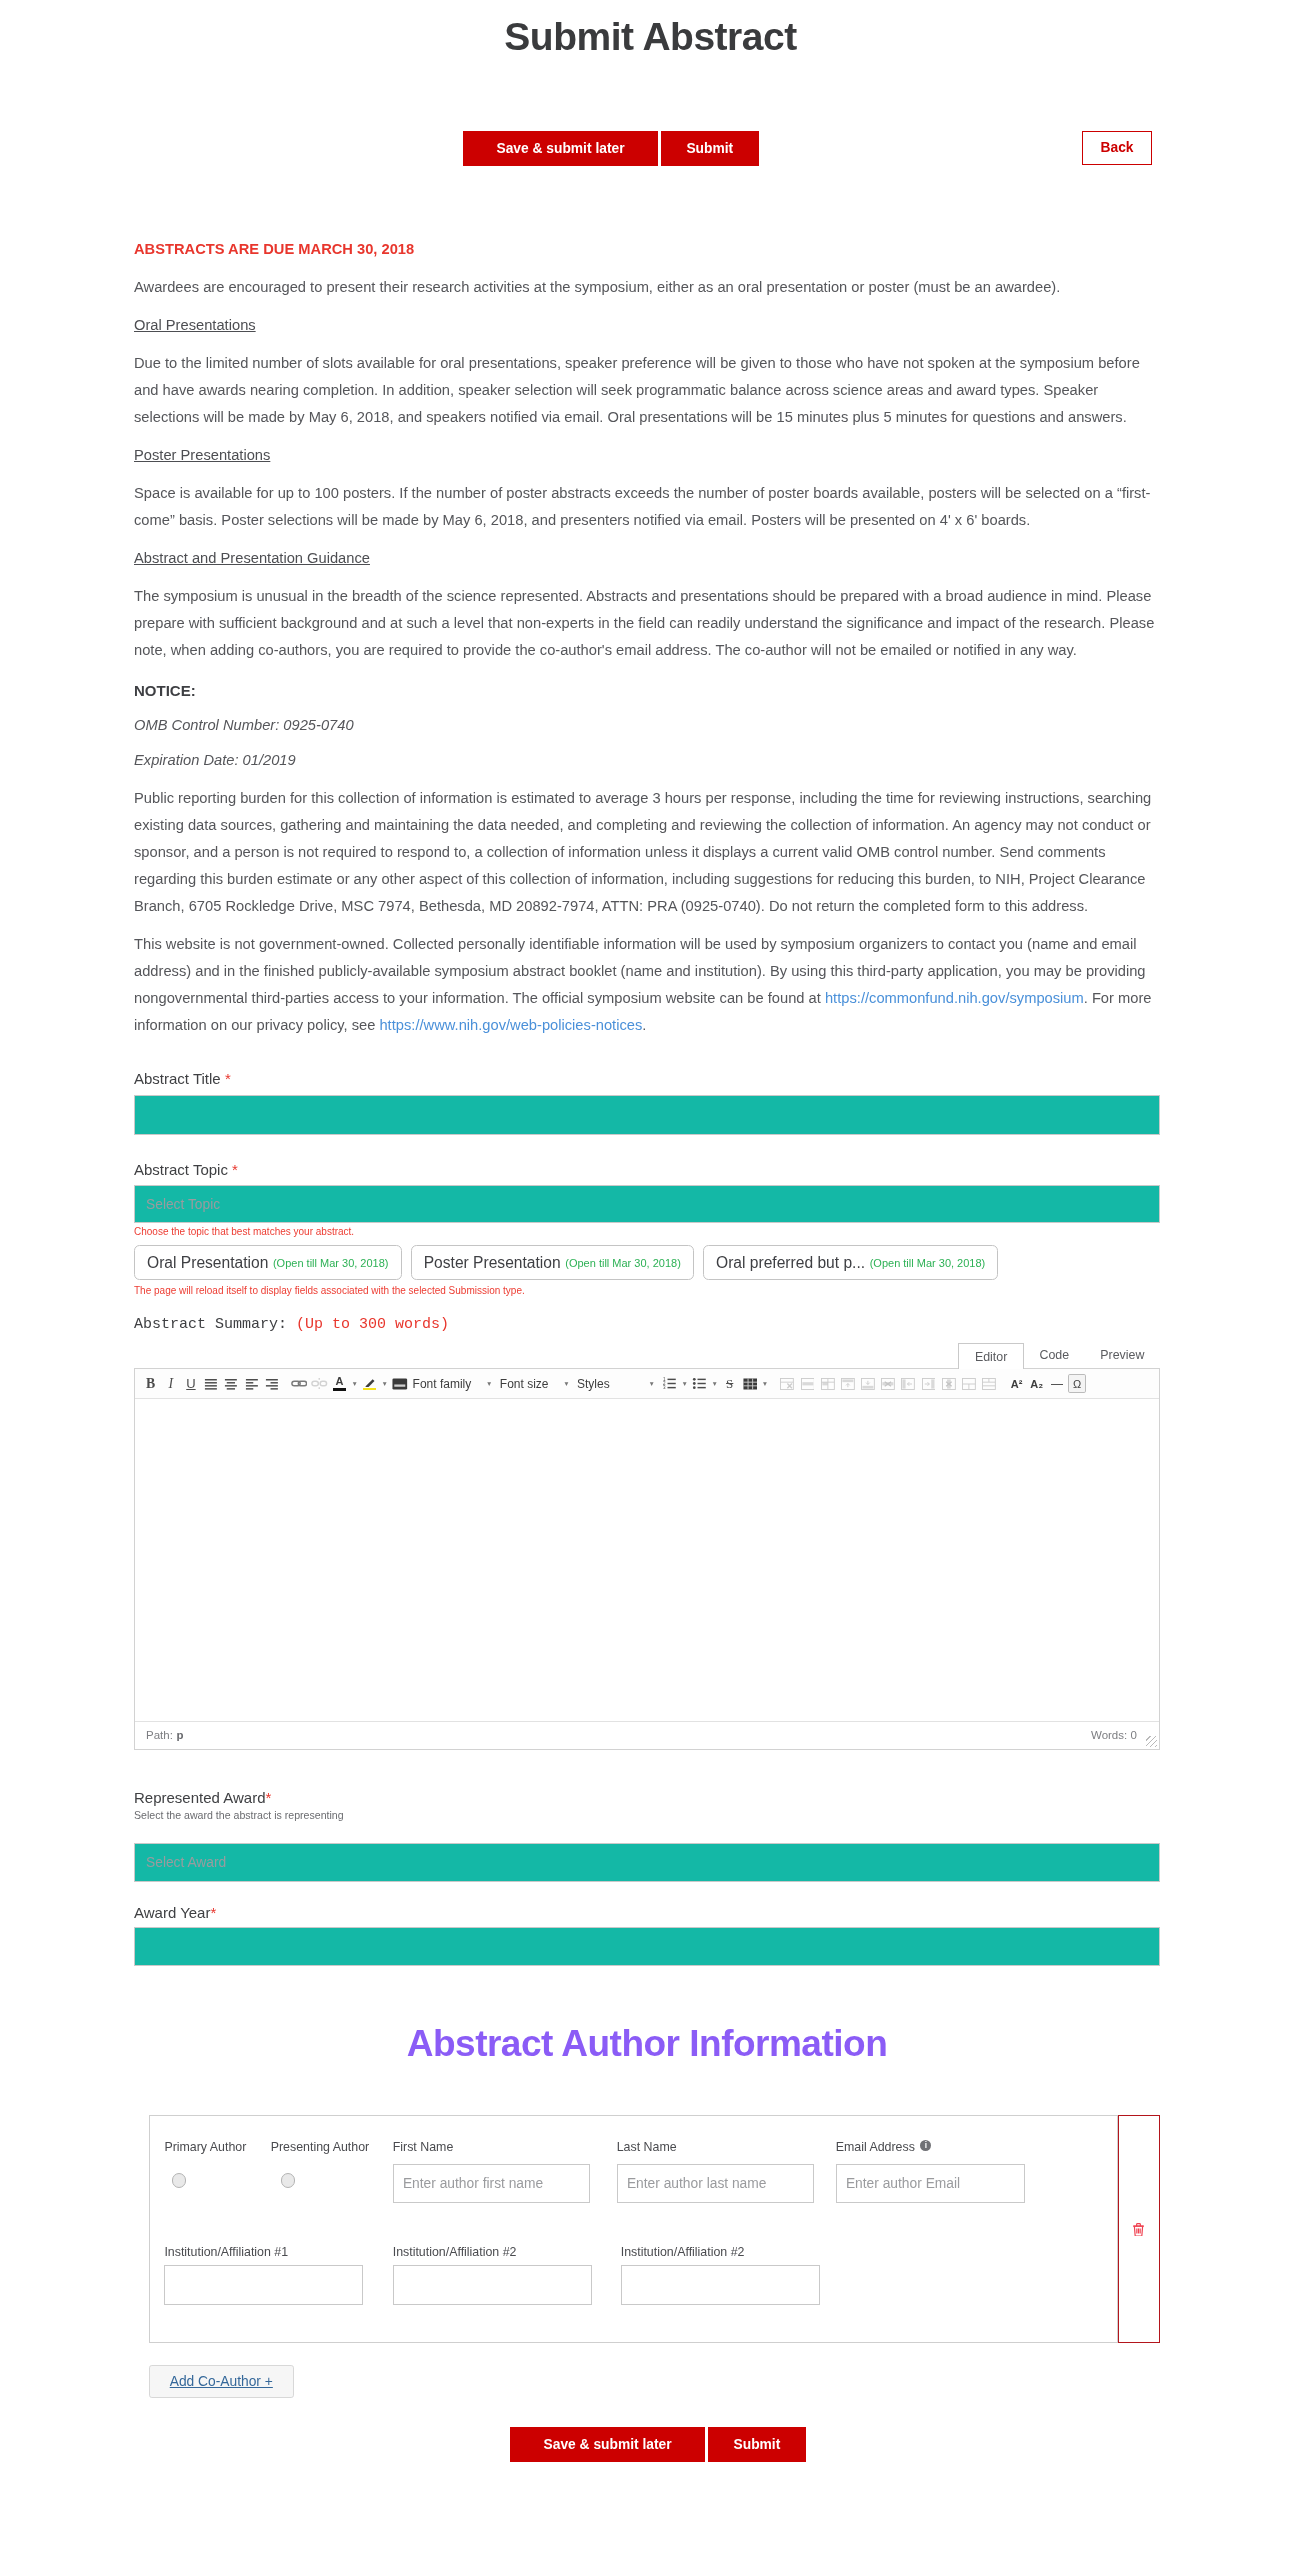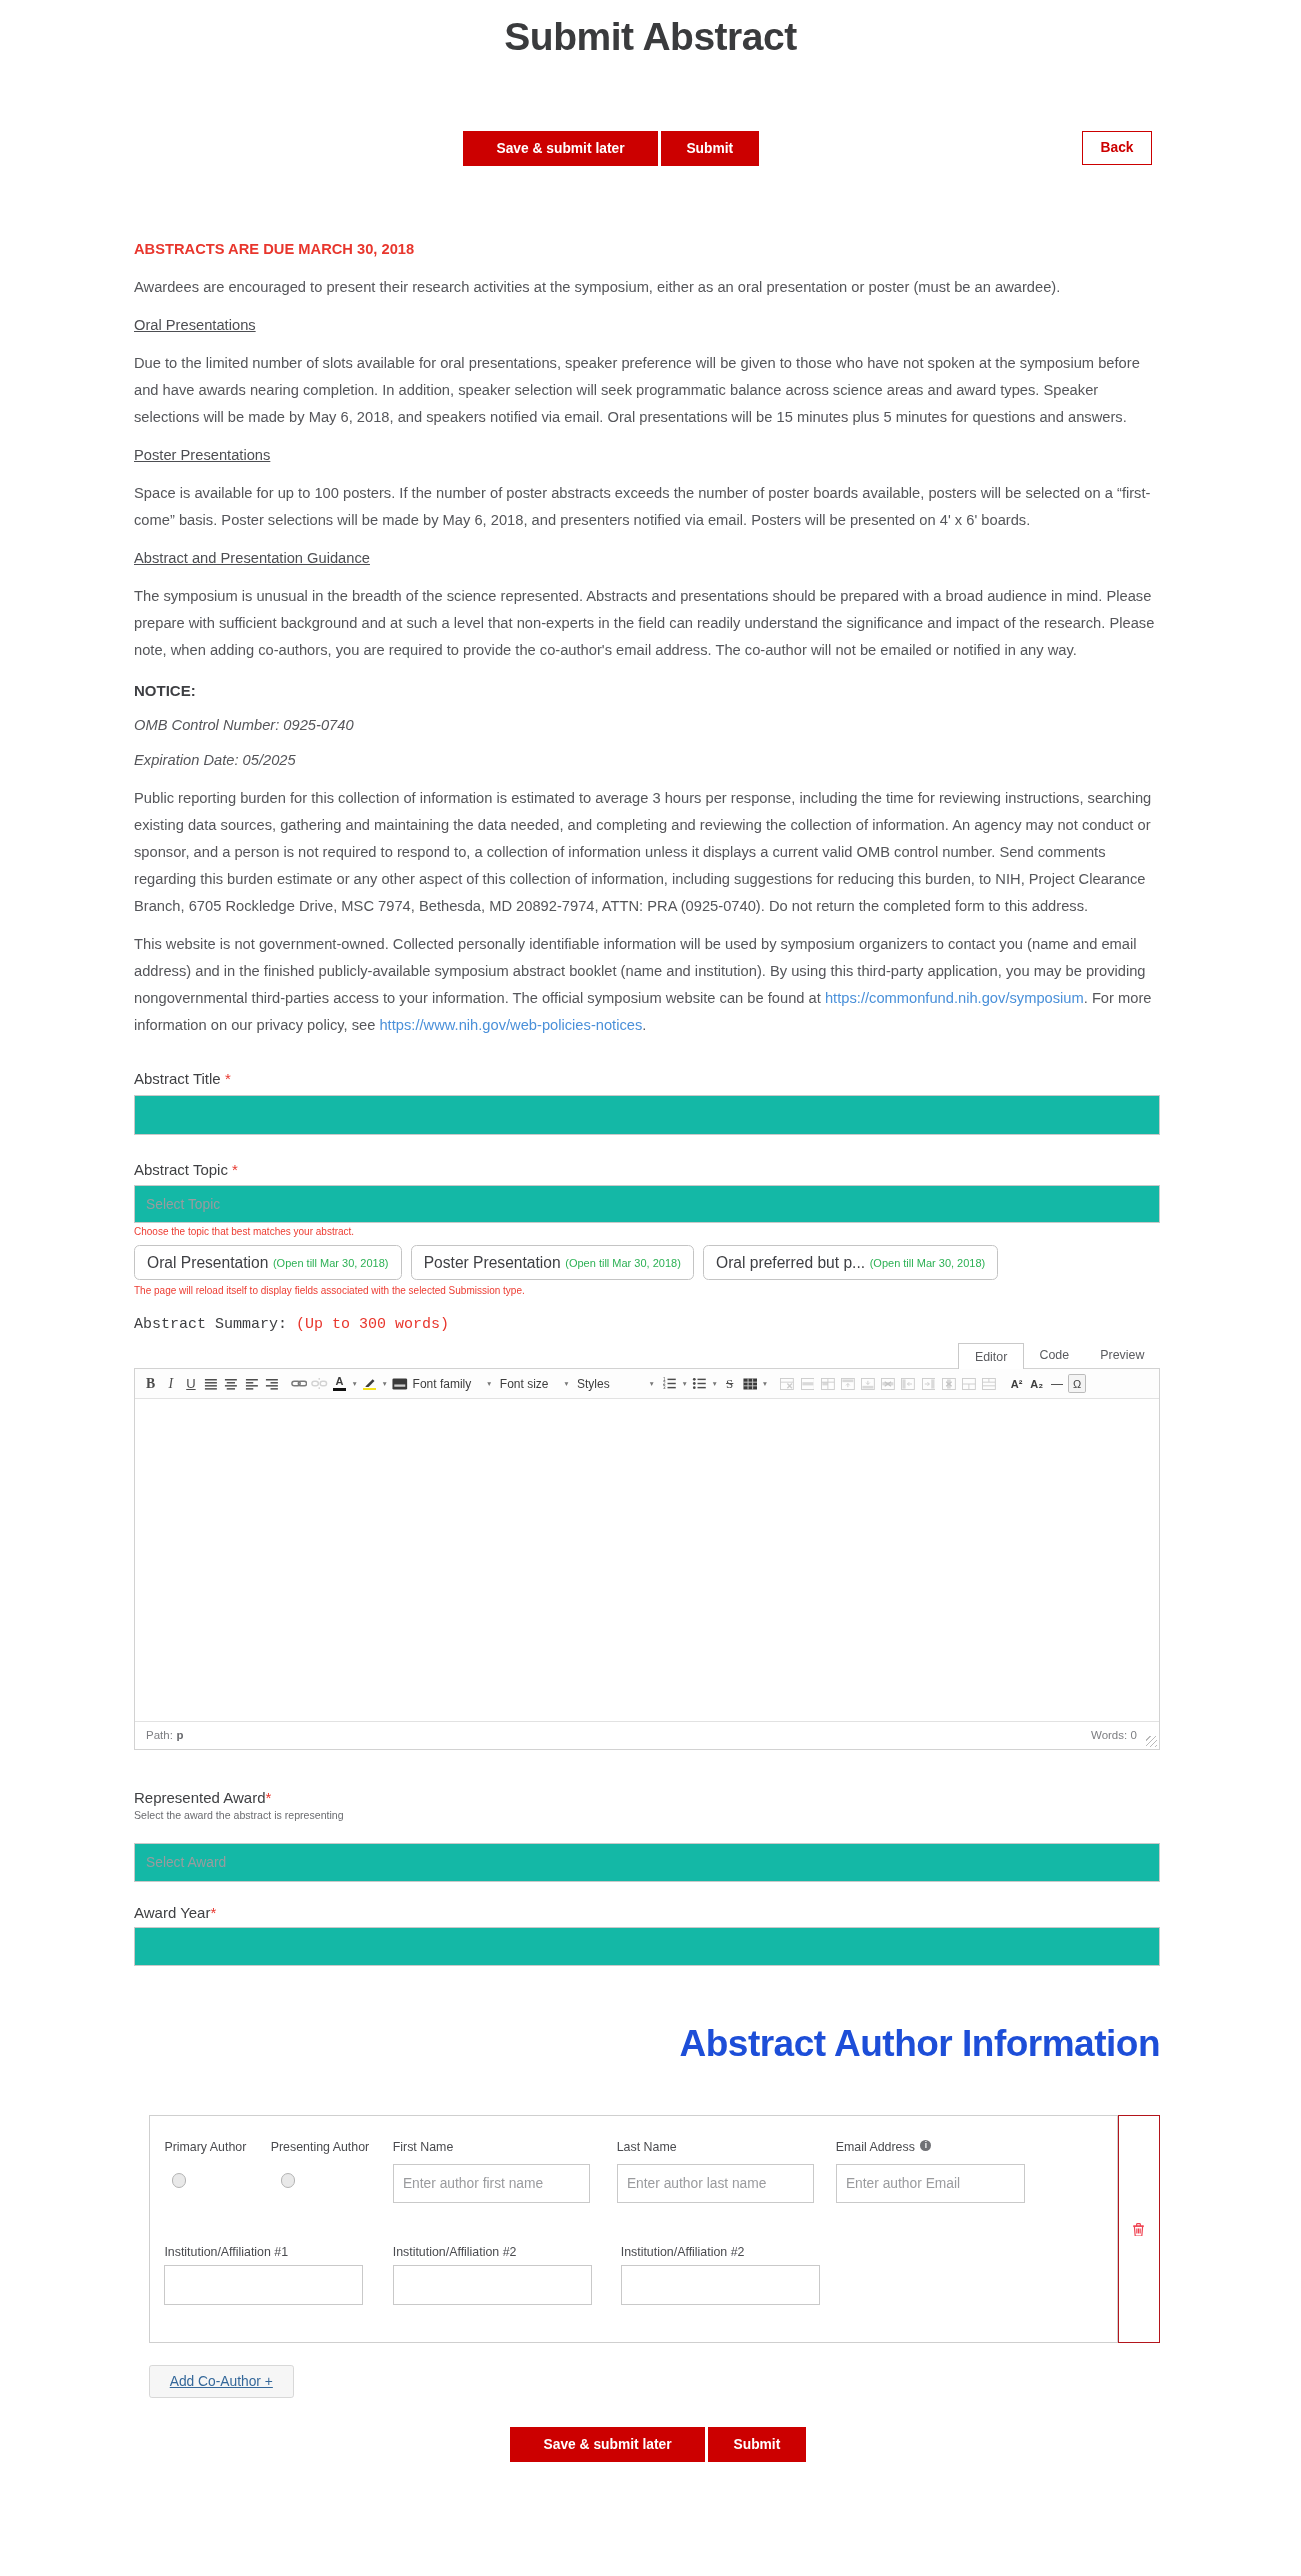--- a/index.html
+++ b/index.html
@@ -68,21 +68,21 @@
   .statusbar { height:27.6px; border-top:0.9px solid #e2e2e2; display:flex; align-items:center; justify-content:space-between; padding:0 9.2px 0 11px; font-size:11.5px; color:#7d7e82; position:relative; }
   .path-val { font-weight:bold; color:#6a6b6f; margin-left:3.7px; }
   .grip { position:absolute; right:1.8px; bottom:1.8px; width:11px; height:11px; background:repeating-linear-gradient(135deg, transparent 0 2.8px, #b9b9b9 2.8px 3.7px); cursor:nwse-resize; }
 
   .award-label { margin-top:39px; font-size:15px; color:#3f4043; }
   .award-input { margin-top:22px; height:39px; }
   .year-label { margin-top:22px; font-size:15px; color:#3f4043; }
   .year-input { margin-top:6.4px; height:39px; }
 
   
-  .authors-h { margin-top:57px; text-align:right; font-size:37px; font-weight:bold; color:#1d4ed8; letter-spacing:-0.5px; }
+  .authors-h { margin-top:57px; text-align:center; font-size:37px; font-weight:bold; color:#8b5cf6; letter-spacing:-0.5px; }
   .author-wrap { position:relative; margin:50px 0 0 14.7px; width:1011px; height:228px; }
   .author-panel { position:absolute; left:0; top:0; width:969px; height:228px; border:0.9px solid #cfcfcf; background:#fff; }
   .ap-label { position:absolute; font-size:12.4px; color:#4a4b4f; white-space:nowrap; }
   .radio { position:absolute; width:14.7px; height:14.7px; border-radius:50%; border:0.9px solid #b3b3b3; background:#e9e9e9; cursor:pointer; }
   .ap-input { position:absolute; border:0.9px solid #c9c9c9; background:#fff; font-size:13.8px; color:#3f4043; padding:0 9.2px; font-family:"Liberation Sans",sans-serif; }
   .ap-input::placeholder { color:#9a9b9e; }
   .info-dot { display:inline-block; width:11px; height:11px; border-radius:50%; background:#707175; color:#fff; font-size:8.3px; line-height:11px; text-align:center; vertical-align:2.8px; margin-left:5.5px; font-weight:bold; }
   .delete-col { position:absolute; left:969px; top:0; width:42px; height:228px; border:0.9px solid #b3151c; background:#fff; display:flex; align-items:center; justify-content:center; cursor:pointer; }
   .add-co { margin-top:22px; display:inline-block; height:33px; line-height:31px; padding:0 20px; background:#f6f6f6; border:0.9px solid #d8d8d8; border-radius:2.8px; font-size:13.8px; color:#35689a; text-decoration:underline; cursor:pointer; }
   .bottom-actions { margin-top:29px; display:flex; justify-content:center; padding-left:22px; }
@@ -111,21 +111,21 @@
     <p>Due to the limited number of slots available for oral presentations, speaker preference will be given to those who have not spoken at the symposium before and have awards nearing completion. In addition, speaker selection will seek programmatic balance across science areas and award types. Speaker selections will be made by May 6, 2018, and speakers notified via email. Oral presentations will be 15 minutes plus 5 minutes for questions and answers.</p>
 
     <div class="sec-h">Poster Presentations</div>
     <p>Space is available for up to 100 posters. If the number of poster abstracts exceeds the number of poster boards available, posters will be selected on a “first-come” basis. Poster selections will be made by May 6, 2018, and presenters notified via email. Posters will be presented on 4' x 6' boards.</p>
 
     <div class="sec-h">Abstract and Presentation Guidance</div>
     <p>The symposium is unusual in the breadth of the science represented. Abstracts and presentations should be prepared with a broad audience in mind. Please prepare with sufficient background and at such a level that non-experts in the field can readily understand the significance and impact of the research. Please note, when adding co-authors, you are required to provide the co-author's email address. The co-author will not be emailed or notified in any way.</p>
 
     <div class="notice">NOTICE:</div>
     <div class="meta-line">OMB Control Number: 0925-0740</div>
-    <div class="meta-line">Expiration Date: 05/2025</div>
+    <div class="meta-line">Expiration Date: 01/2019</div>
     <p>Public reporting burden for this collection of information is estimated to average 3 hours per response, including the time for reviewing instructions, searching existing data sources, gathering and maintaining the data needed, and completing and reviewing the collection of information. An agency may not conduct or sponsor, and a person is not required to respond to, a collection of information unless it displays a current valid OMB control number. Send comments regarding this burden estimate or any other aspect of this collection of information, including suggestions for reducing this burden, to NIH, Project Clearance Branch, 6705 Rockledge Drive, MSC 7974, Bethesda, MD 20892-7974, ATTN: PRA (0925-0740). Do not return the completed form to this address.</p>
     <p><span>This website is not government-owned. Collected personally identifiable information will be used by symposium organizers to contact you (name and email address) and in the finished publicly-available symposium abstract booklet (name and institution). By using this third-party application, you may be providing nongovernmental third-parties access to your information. The official symposium website can be found at </span><a class="link">https://commonfund.nih.gov/symposium</a><span>. For more information on our privacy policy, see </span><a class="link">https://www.nih.gov/web-policies-notices</a><span>.</span></p>
 
     <div class="fld-label"><span>Abstract Title</span> <span class="req">*</span></div>
     <input class="text-input h-title" style="">
 
     <div class="fld-label" style="margin-top:26px;"><span>Abstract Topic</span> <span class="req">*</span></div>
     <input class="text-input h-topic" placeholder="Select Topic" style="">
     <div class="helper-red">Choose the topic that best matches your abstract.</div>
 

